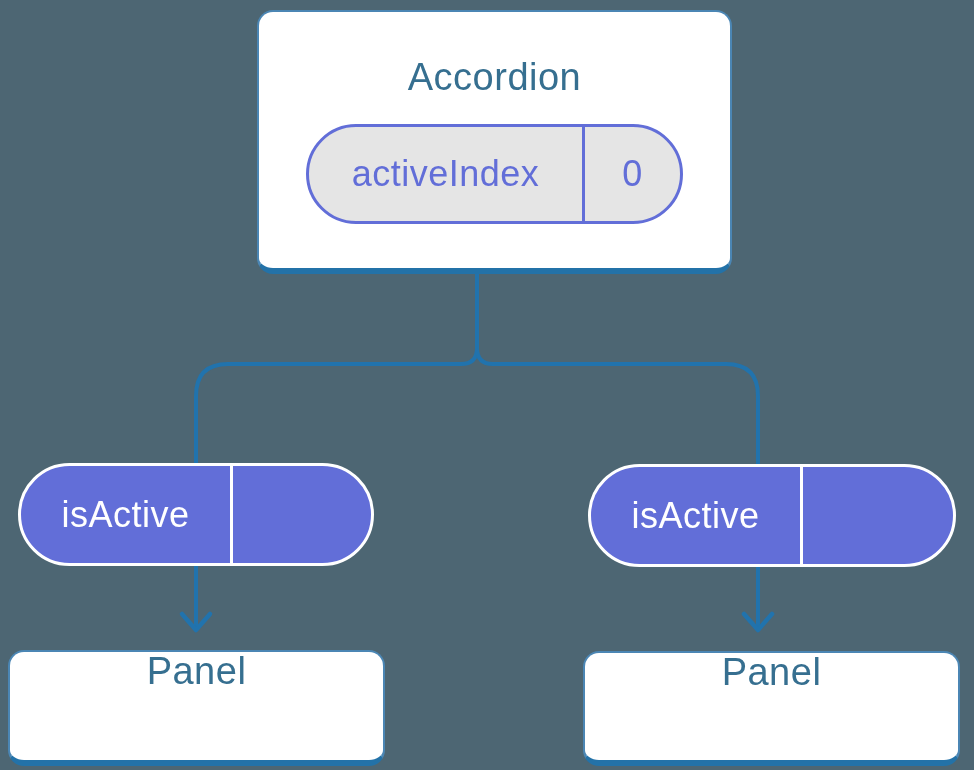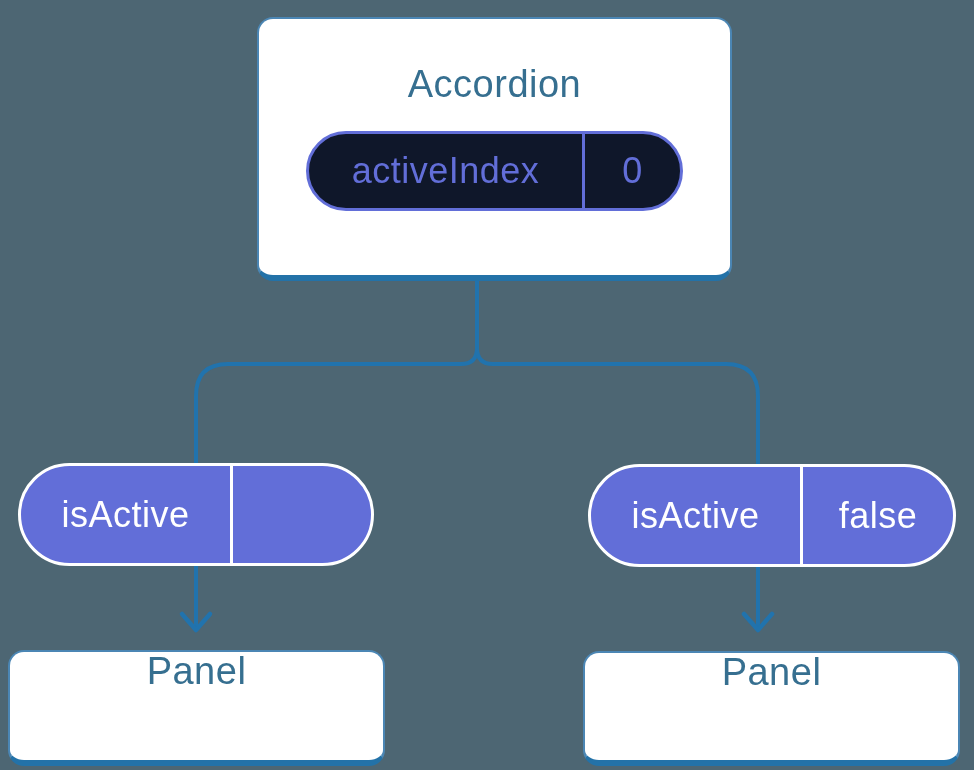--- a/index.html
+++ b/index.html
@@ -32,38 +32,38 @@
   }
   .card-title {
     color: #366F90;
     font-size: 38px;
     font-weight: 500;
     line-height: 1.05;
     text-align: center;
     letter-spacing: 0.5px;
   }
   .node-accordion {
-    left: 257px; top: 17px;
+    left: 257px; top: 10px;
     width: 475px; height: 264px;
     display: flex;
     flex-direction: column;
     align-items: center;
     padding-top: 46px;
   }
   .pill {
     display: flex;
     align-items: stretch;
     border-radius: 60px;
     box-sizing: border-box;
     overflow: hidden;
   }
   .pill-white {
-    width: 377px; height: 80px;
+    width: 377px; height: 100px;
     margin-top: 26px;
-    background: #0f172a;
+    background: #e5e5e5;
     border: 3px solid #626ED8;
     color: #626ED8;
   }
   .pill-purple {
     position: absolute;
     background: #626ED8;
     border: 3px solid #FFFFFF;
     color: #FFFFFF;
     z-index: 2;
     text-align: right;
@@ -113,21 +113,20 @@
   </div>
 
   <div class="pill pill-purple left">
     <div class="pill-cell cell-name">isActive</div>
     <div class="divider-white"></div>
   </div>
 
   <div class="pill pill-purple right">
     <div class="pill-cell cell-name">isActive</div>
     <div class="divider-white"></div>
-    <div class="pill-cell cell-value">false</div>
   </div>
 
   <div class="card panel left">
     <div class="card-title">Panel</div>
   </div>
 
   <div class="card panel right">
     <div class="card-title">Panel</div>
   </div>
 

